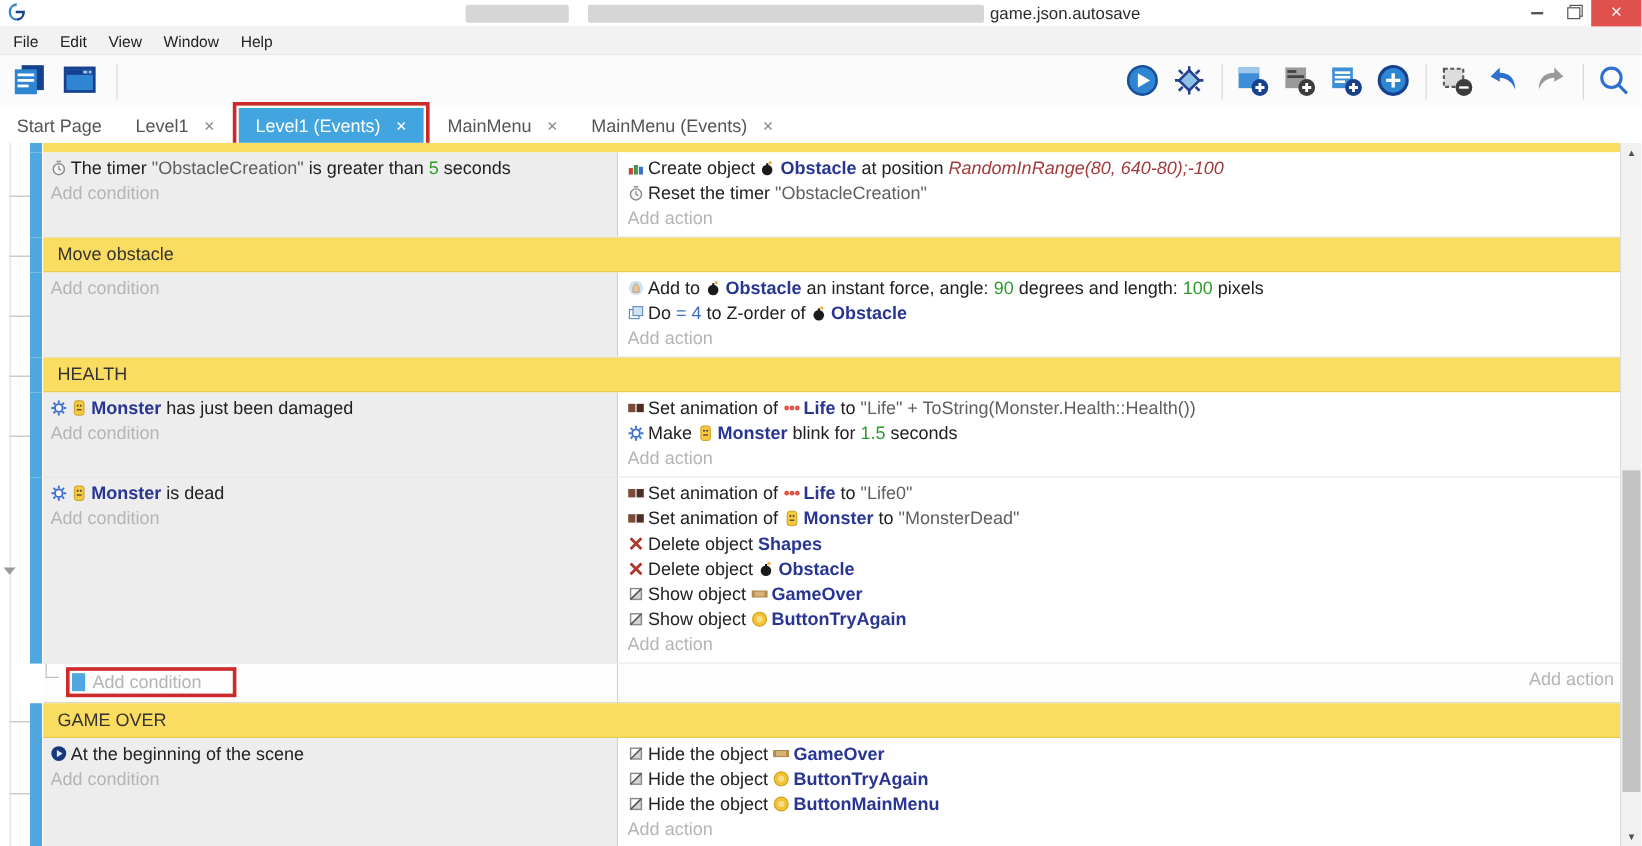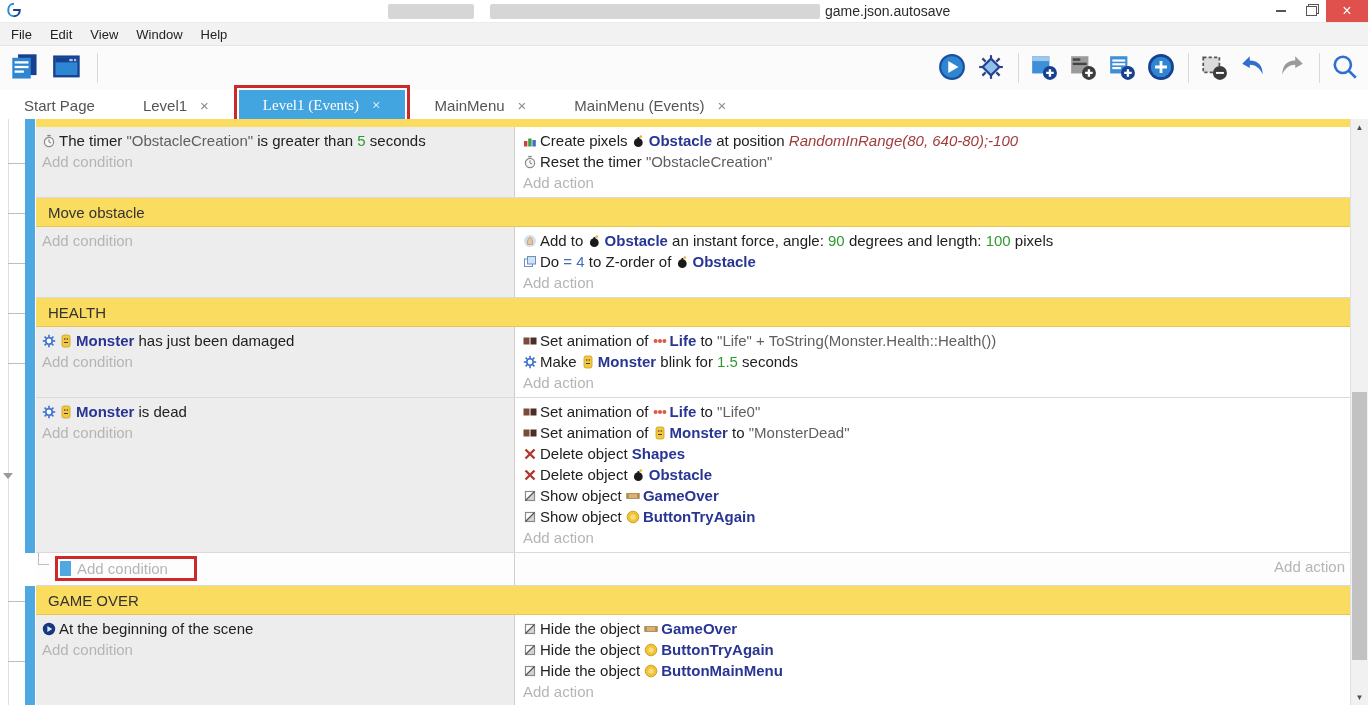--- a/index.html
+++ b/index.html
@@ -26,25 +26,25 @@
   .menu-item{padding:0 9px;font-size:13px;color:#222;}
   .menu-item:first-child{margin-left:2px;}
   
   .toolbar{height:44px;background:#fbfbfb;display:flex;align-items:center;position:relative;}
   .tb-left{display:flex;align-items:center;gap:10px;margin-left:10px;}
   .tb-right{position:absolute;right:6px;display:flex;align-items:center;gap:7px;}
   .tbtn{width:32px;height:32px;display:flex;align-items:center;justify-content:center;}
   .sep{width:1px;height:30px;background:#d8d8d8;margin:0 3px;}
   
   .tabbar{height:31px;background:#ffffff;display:flex;align-items:stretch;position:relative;}
-  .tab{display:flex;align-items:center;padding:0 24px;font-size:15px;color:#555;white-space:nowrap;}
+  .tab{display:flex;align-items:center;padding:0 14px;font-size:15px;color:#555;white-space:nowrap;}
   .tab .close{margin-left:13px;color:#8a8a8a;font-size:15px;}
   .tab.active{background:#42a5e0;color:#fff;margin:0 6px;}
   .tab.active .close{color:#fff;}
-  .tab.annotated{outline:3px solid #cc2a2a;outline-offset:2px;font-family:Liberation Serif, serif;}
+  .tab.annotated{outline:3px solid #cc2a2a;outline-offset:2px;}
   
   .events{position:absolute;top:119px;left:0;right:0;bottom:0;background:#fff;overflow:hidden;}
   .gutterline{position:absolute;left:8px;top:0;bottom:0;width:1px;background:#e0e0e0;}
   .sheet{margin-left:36px;margin-right:17px;}
   .row{position:relative;}
   .bar{position:absolute;left:-11px;top:0;bottom:0;width:10px;background:#4fa8e0;}
   .connector{position:absolute;left:-28px;top:50%;width:17px;border-top:1px solid #bdbdbd;}
   .expander{position:absolute;left:-33px;top:50%;margin-top:-3px;width:0;height:0;
     border-left:5px solid transparent;border-right:5px solid transparent;border-top:6px solid #9a9a9a;}
   .group{background:#fadc60;height:28px;display:flex;align-items:center;padding-left:12px;
@@ -256,21 +256,21 @@
                   <circle cx="7" cy="8" r="4.6" fill="#f7f7f7" stroke="#8a8a8a" stroke-width="1.2"></circle>
                   <path d="M7 8L7 5.2M7 8l2 1" stroke="#8a8a8a" stroke-width="1.1" fill="none"></path>
                 </svg></span><span class="t-plain">The timer </span><span class="t-str">"ObstacleCreation"</span><span class="t-plain"> is greater than </span><span class="t-num">5</span><span class="t-plain"> seconds</span></div>
             <div class="line"><span class="t-ph">Add condition</span></div>
           </div>
           <div class="act">
             <div class="line"><span class="ico"><svg viewBox="0 0 14 14" width="14" height="14">
                   <rect x="1" y="7" width="3.4" height="5.5" fill="#cc4438"></rect>
                   <rect x="5.2" y="4.5" width="3.4" height="8" fill="#3f9d46"></rect>
                   <rect x="9.4" y="6" width="3.4" height="6.5" fill="#3a6fd0"></rect>
-                </svg></span><span class="t-plain">Create pixels </span><span class="ico"><svg viewBox="0 0 14 14" width="14" height="14">
+                </svg></span><span class="t-plain">Create object </span><span class="ico"><svg viewBox="0 0 14 14" width="14" height="14">
                   <rect x="5.5" y="3" width="1.8" height="2.6" fill="#1a1a1a"></rect>
                   <circle cx="8.8" cy="2.6" r="1.4" fill="#f0b43c"></circle>
                   <circle cx="6.3" cy="8.7" r="4.4" fill="#1a1a1a"></circle>
                 </svg></span><span class="t-obj">Obstacle</span><span class="t-plain"> at position </span><span class="t-expr">RandomInRange(80, 640-80);-100</span></div>
             <div class="line"><span class="ico"><svg viewBox="0 0 14 14" width="14" height="14">
                   <path d="M5.2 1.6h3.6" stroke="#8a8a8a" stroke-width="1.4" fill="none"></path>
                   <circle cx="7" cy="8" r="4.6" fill="#f7f7f7" stroke="#8a8a8a" stroke-width="1.2"></circle>
                   <path d="M7 8L7 5.2M7 8l2 1" stroke="#8a8a8a" stroke-width="1.1" fill="none"></path>
                 </svg></span><span class="t-plain">Reset the timer </span><span class="t-str">"ObstacleCreation"</span></div>
             <div class="line"><span class="t-ph">Add action</span></div>

